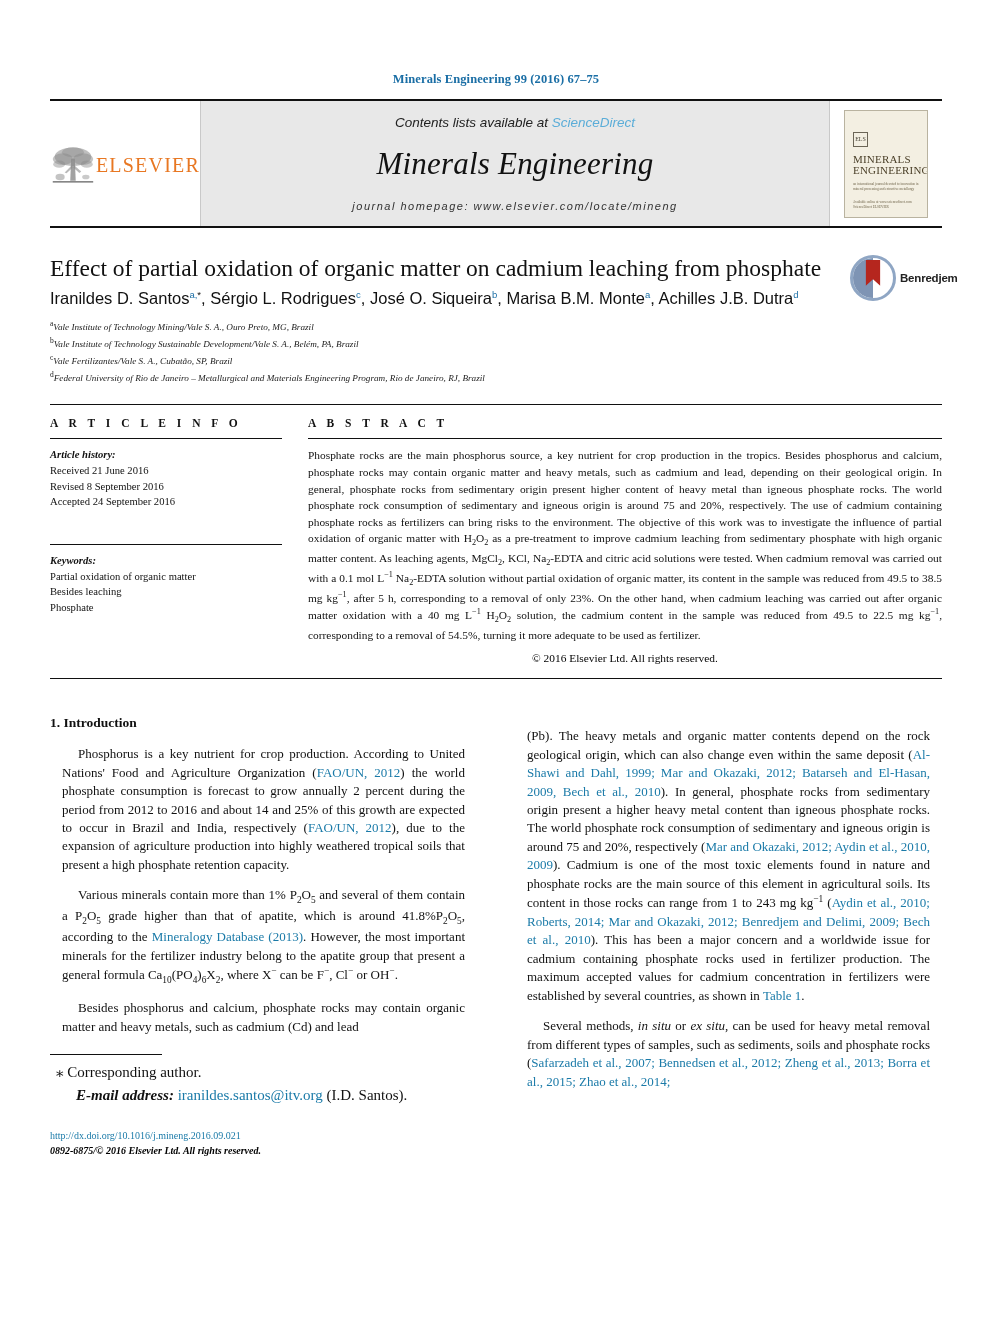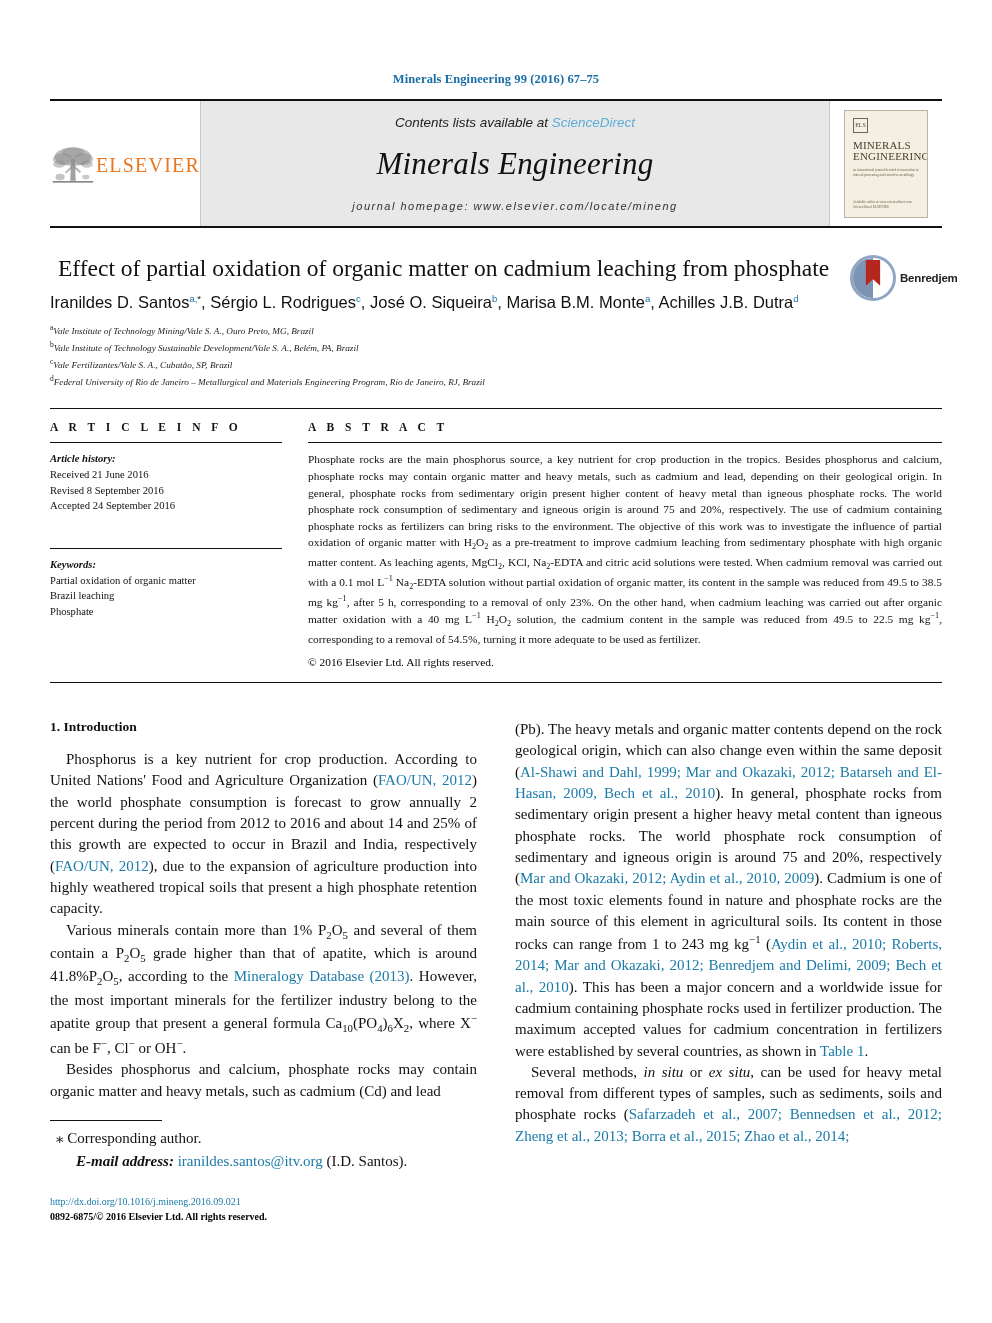--- a/index.html
+++ b/index.html
@@ -107,21 +107,21 @@
     align-items: center;
     justify-content: center;
     background: #fff;
   }
   .cover-thumb {
     width: 84px;
     height: 108px;
     background: #f3efe2;
     border: 1px solid #b9b3a0;
     box-sizing: border-box;
-    padding: 7px 8px;
+    padding: 21px 8px;
     position: relative;
     overflow: hidden;
   }
   .cover-els {
     width: 13px; height: 13px;
     border: 1px solid #6b6556;
     font-size: 6px;
     line-height: 13px;
     text-align: center;
     color: #4a4639;
@@ -153,21 +153,21 @@
   .title-block {
     margin-top: 26px;
     position: relative;
     padding-right: 100px;
   }
   .article-title {
     font-family: "Liberation Serif", serif;
     font-size: 23.5px;
     line-height: 1.24;
     color: #111;
-    margin: 8px;
+    margin: 0;
     font-weight: normal;
   }
   .crossmark {
     position: absolute;
     right: 0;
     top: 2px;
     width: 92px;
     height: 44px;
     display: flex;
     align-items: center;
@@ -274,21 +274,21 @@
     font-weight: bold;
   }
   .kw-block { margin-top: 34px; }
   .abstract-text {
     font-size: 11.4px;
     line-height: 1.46;
     text-align: justify;
     color: #111;
   }
   .copyright {
-    text-align: left;
+    text-align: center;
     font-size: 11.4px;
     margin-top: 9px;
   }
   .abs-rule-bottom {
     border-top: 1px solid #111;
     margin-top: 14px;
   }
 
   
   .body-cols {
@@ -301,25 +301,25 @@
     width: 0;
   }
   .sec-title {
     font-family: "Liberation Serif", serif;
     font-size: 13.5px;
     font-weight: bold;
     margin: 0 0 14px 0;
     color: #111;
   }
   .para {
-    font-size: 15px;
+    font-size: 13px;
     line-height: 1.42;
     text-align: justify;
     text-indent: 16px;
-    margin: 0;
+    margin: 12px;
     color: #111;
   }
   .para + .para { margin-top: 0; }
   .noindent { text-indent: 0; }
   a.ref, .ref {
     color: #1a7aa8;
     text-decoration: none;
   }
   .bcol-left { position: relative; }
 
@@ -342,21 +342,21 @@
   .fn-line { padding-left: 14px; text-indent: -8px; }
   .fn-email { padding-left: 26px; }
   .fn-email .lbl { font-style: italic; font-weight: bold; }
 
   .pub-info {
     margin-top: 22px;
     font-size: 10px;
     line-height: 1.5;
   }
   .doi { color: #1a7aa8; }
-  .issn { font-weight: bold; }
+  .issn { font-weight: bold; font-style: italic; }
 
   sub, sup { font-size: 72%; }
 </style>
 </head>
 <body>
 
 <div class="page">
 
   <div class="running-head">Minerals Engineering 99 (2016) 67–75</div>
 
@@ -431,21 +431,21 @@
         <div class="it">Article history:</div>
         <div>Received 21 June 2016</div>
         <div>Revised 8 September 2016</div>
         <div>Accepted 24 September 2016</div>
       </div>
       <div class="kw-block">
         <div class="rule"></div>
         <div class="info-body">
           <div class="it">Keywords:</div>
           <div>Partial oxidation of organic matter</div>
-          <div>Brazil leaching</div>
+          <div>Besides leaching</div>
           <div>Phosphate</div>
         </div>
       </div>
     </div>
 
     <div class="col-abstract">
       <div class="sec-head">A B S T R A C T</div>
       <div class="rule"></div>
       <div class="abstract-text">Phosphate rocks are the main phosphorus source, a key nutrient for crop production in the tropics. Besides phosphorus and calcium, phosphate rocks may contain organic matter and heavy metals, such as cadmium and lead, depending on their geological origin. In general, phosphate rocks from sedimentary origin present higher content of heavy metal than igneous phosphate rocks. The world phosphate rock consumption of sedimentary and igneous origin is around 75 and 20%, respectively. The use of cadmium containing phosphate rocks as fertilizers can bring risks to the environment. The objective of this work was to investigate the influence of partial oxidation of organic matter with H<sub>2</sub>O<sub>2</sub> as a pre-treatment to improve cadmium leaching from sedimentary phosphate with high organic matter content. As leaching agents, MgCl<sub>2</sub>, KCl, Na<sub>2</sub>-EDTA and citric acid solutions were tested. When cadmium removal was carried out with a 0.1 mol L<sup>−1</sup> Na<sub>2</sub>-EDTA solution without partial oxidation of organic matter, its content in the sample was reduced from 49.5 to 38.5 mg kg<sup>−1</sup>, after 5 h, corresponding to a removal of only 23%. On the other hand, when cadmium leaching was carried out after organic matter oxidation with a 40 mg L<sup>−1</sup> H<sub>2</sub>O<sub>2</sub> solution, the cadmium content in the sample was reduced from 49.5 to 22.5 mg kg<sup>−1</sup>, corresponding to a removal of 54.5%, turning it more adequate to be used as fertilizer.</div>
       <div class="copyright">© 2016 Elsevier Ltd. All rights reserved.</div>

